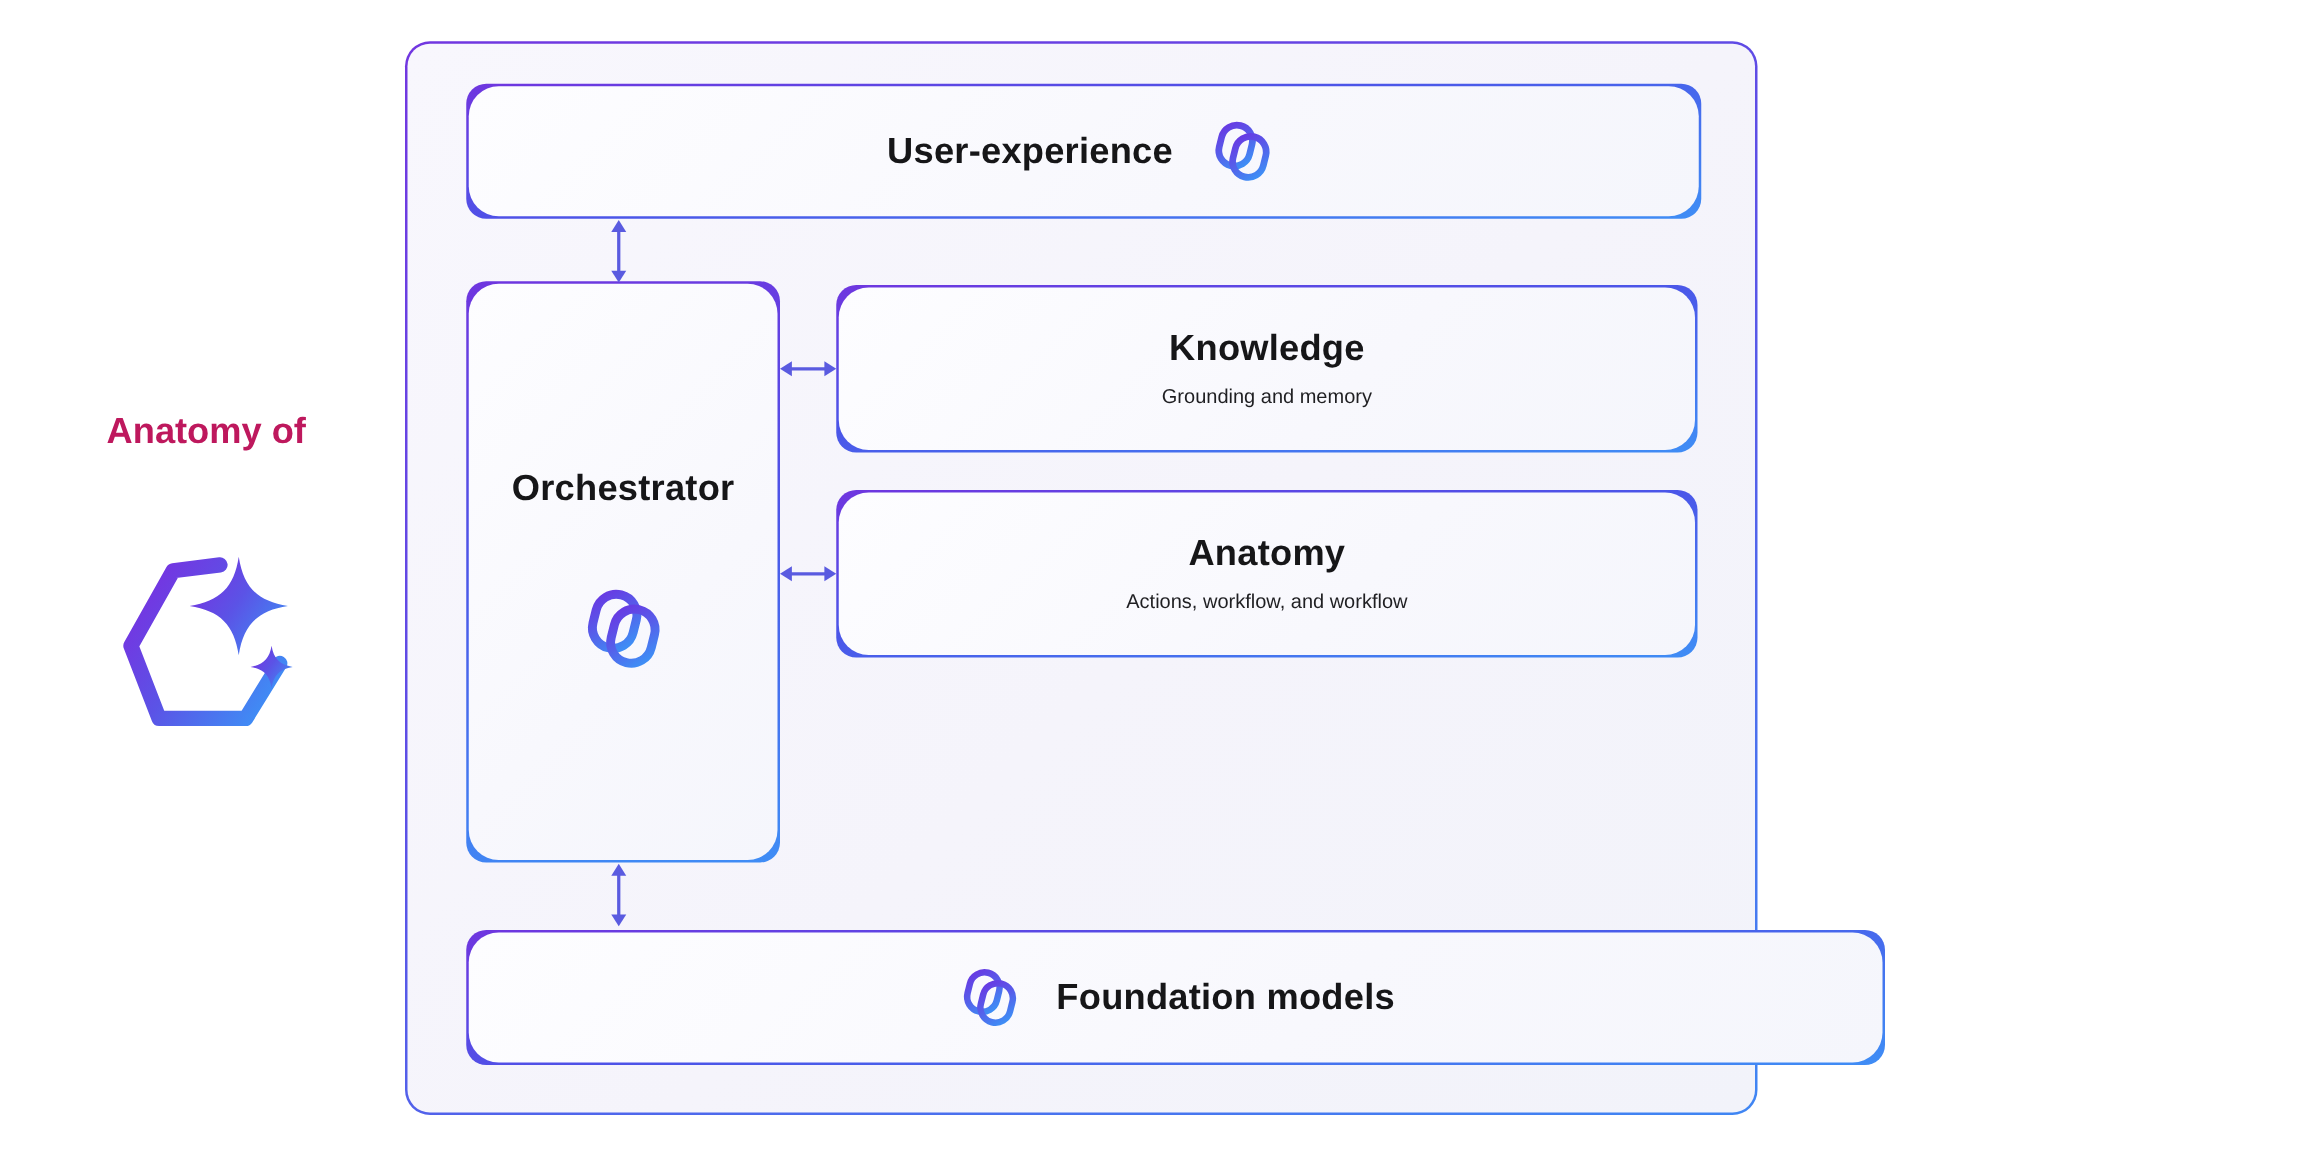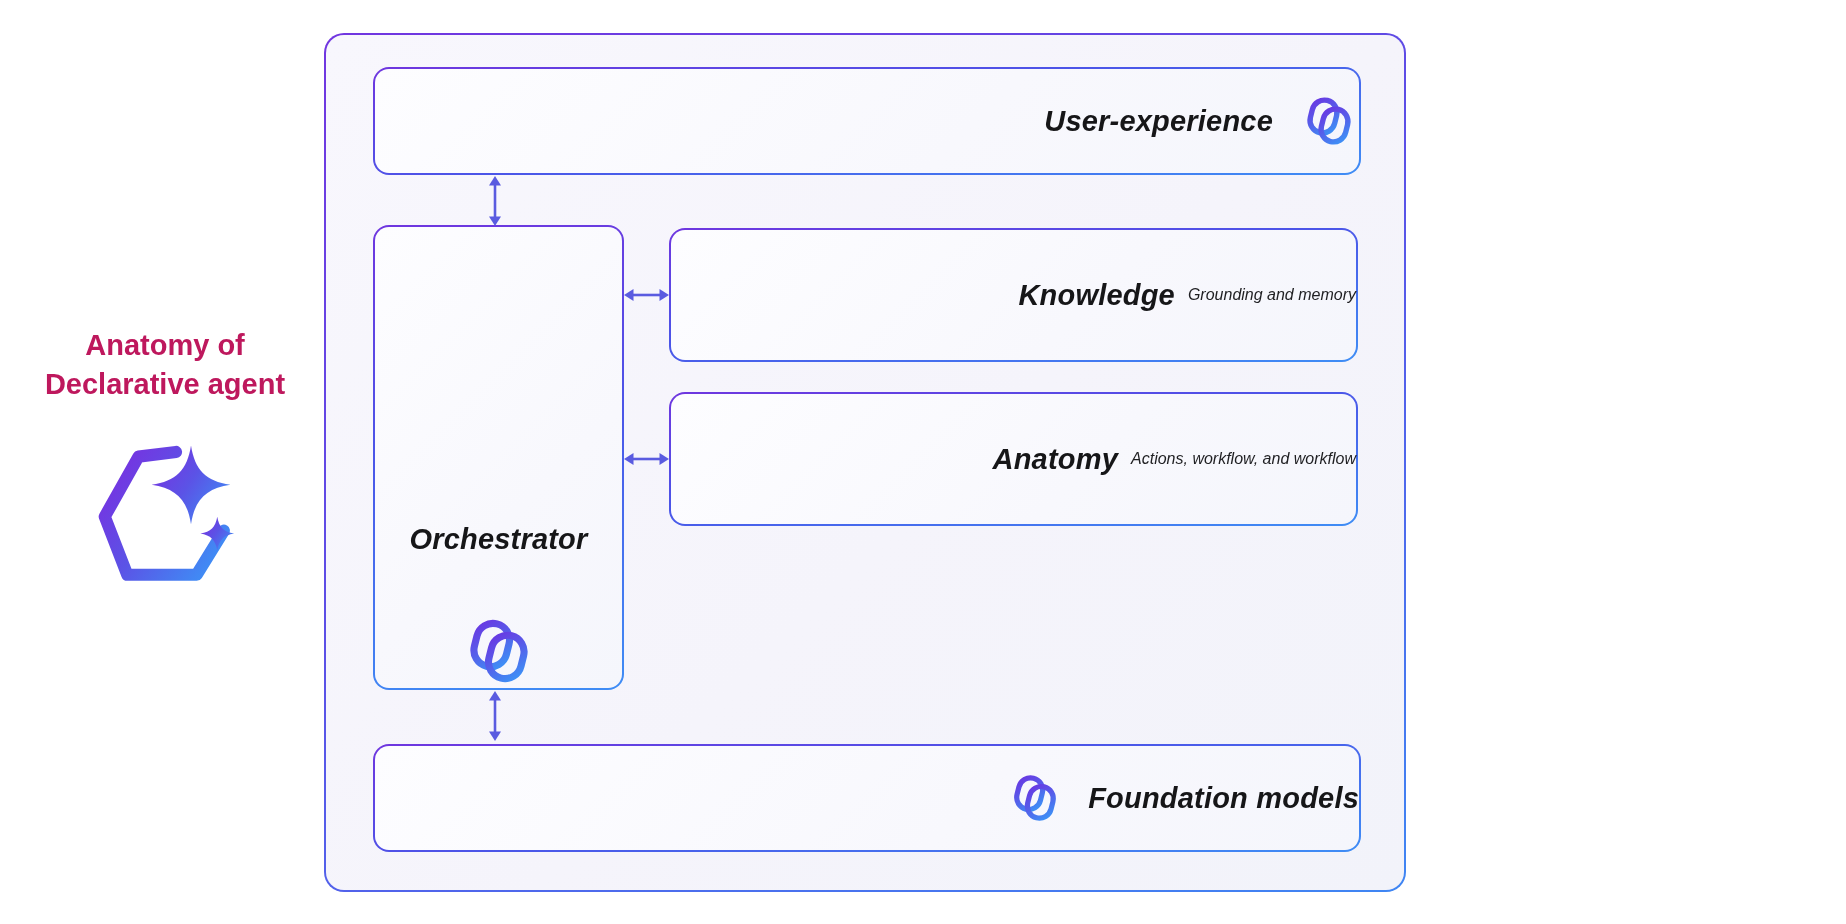--- a/index.html
+++ b/index.html
@@ -26,31 +26,31 @@
   .outer > .ginner{
     border-radius:18px;
     background:linear-gradient(135deg,#f8f7fd 0%,#f5f4fb 55%,#f2f3fa 100%);
   }
   
   .node{
     border-radius:16px;
     background:linear-gradient(170deg,#6f36df 0%,#4b55e8 45%,#3f8df5 100%);
   }
   .node > .ginner{
-    border-radius:14px;
+    border-radius:24px;
     background:linear-gradient(135deg,#fdfdff 0%,#f8f8fd 60%,#f5f6fc 100%);
-    display:flex;align-items:center;justify-content:flex-end;font-style:italic;
+    display:flex;align-items:center;justify-content:center;
   }
   .box-ux{left:47px;top:32px;width:988px;height:108px;}
   .box-orch{left:47px;top:190px;width:251px;height:465px;}
   .box-know{left:343px;top:193px;width:689px;height:134px;}
   .box-skill{left:343px;top:357px;width:689px;height:134px;}
-  .box-fm{left:47px;top:709px;width:988px;height:108px;}
+  .box-fm{left:47px;top:709px;width:1135px;height:108px;}
   .row{display:flex;flex-direction:row;align-items:center;gap:26px;}
-  .col{display:flex;flex-direction:row;align-items:center;gap:13px;}
+  .col{display:flex;flex-direction:column;align-items:center;gap:13px;}
   .box-title{font-size:29px;font-weight:700;color:#161618;letter-spacing:0.2px;}
   .box-sub{font-size:16px;font-weight:400;color:#1f1f22;}
   .orch-inner{flex-direction:column;justify-content:flex-start;gap:58px;}
   .cop-icon-sm{width:60px;height:56px;}
   .cop-icon-lg{width:82px;height:74px;}
   .cop-icon-fm{width:54px;height:58px;}
   
   .arrow{position:absolute;}
   .arr-v1{left:160px;top:140px;}
   .arr-v2{left:160px;top:655px;}
@@ -91,21 +91,20 @@
   </symbol>
   <symbol id="arr-h-sym" viewBox="0 0 47 18">
     <line x1="8" y1="9" x2="39" y2="9" stroke="#5a5be0" stroke-width="2.6"></line>
     <polygon points="1,9 10.5,3 10.5,15" fill="#5a5be0"></polygon>
     <polygon points="46,9 36.5,3 36.5,15" fill="#5a5be0"></polygon>
   </symbol>
 </svg>
 
 <div class="left-heading">
   <div>Anatomy of</div>
-  <div>Declarative agent</div>
 </div>
 <svg class="agent-logo" viewBox="0 0 160 160">
   <use href="#agent-sym"></use>
 </svg>
 
 <div class="gwrap outer">
   <div class="ginner">
 
     <div class="gwrap node box-ux">
       <div class="ginner row">

